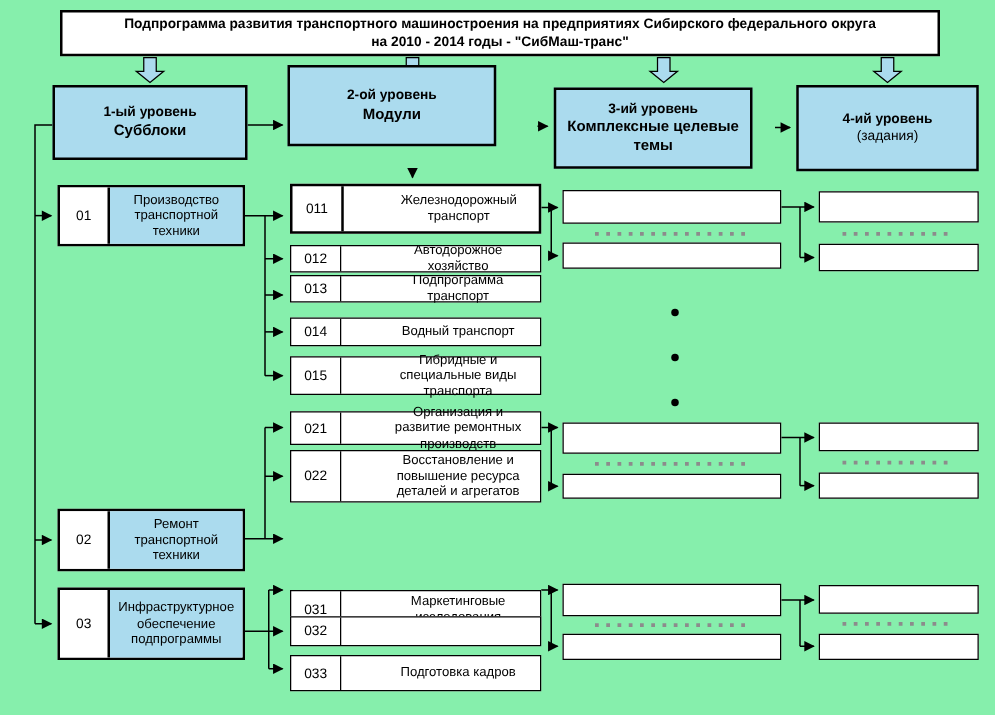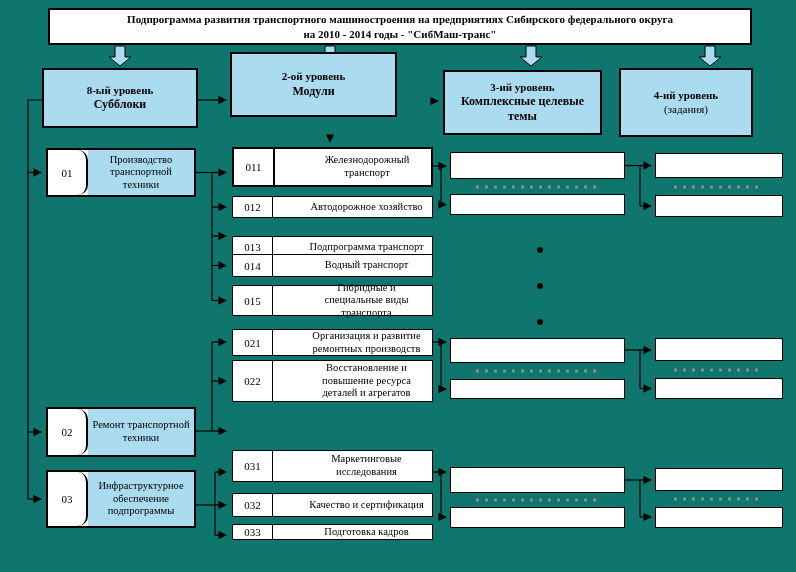--- a/index.html
+++ b/index.html
@@ -1,19 +1,19 @@
 <!DOCTYPE html>
 <html style="--blue: #abdbee; --line: #000000; --dotted: #8c8c8c;"><head>
 <meta charset="utf-8">
 <style>
   :root { --blue:#abdbee; --line:#000; --dotted:#8c8c8c; }
   html,body { margin:0; padding:0; }
   #canvas {
-    position:relative; width:796px; height:572px; background:#0f766e;
-    font-family:Liberation Serif, serif; color:#000; overflow:hidden;
+    position:relative; width:796px; height:572px; background:#86efac;
+    font-family:Liberation Sans, sans-serif; color:#000; overflow:hidden;
   }
   #wires { position:absolute; left:0; top:0; width:796px; height:572px; }
   .abs { position:absolute; box-sizing:border-box; }
 
   .titlebox {
     left:48px; top:8px; width:704px; height:37px;
     border:2px solid #000; background:#fff;
     display:flex; flex-direction:column; justify-content:center; align-items:center;
     font-weight:bold; font-size:11px; line-height:1.3; text-align:center;
   }
@@ -25,21 +25,21 @@
   }
   .hname  { font-size:11px; font-weight:bold; }
   .hlabel { font-size:12px; font-weight:bold; }
   .hnote  { font-size:11px; font-weight:normal; }
 
   .srow {
     left:46px; width:150px; border:2px solid #000; background:#fff; display:flex;
   }
   .srow .code {
     width:38px; flex:0 0 38px; border-right:2px solid #000; background:#fff;
-    display:flex; align-items:center; justify-content:center; font-size:11px;border-radius:10px;
+    display:flex; align-items:center; justify-content:center; font-size:11px;
   }
   .srow .lbl {
     flex:1; background:var(--blue);
     display:flex; align-items:center; justify-content:center;
     text-align:center; font-size:10.5px; line-height:1.2; padding:18px 4px;
   }
 
   .mrow {
     left:232px; width:201px; border:1px solid #000; background:#fff; display:flex;
   }
@@ -144,32 +144,32 @@
       <circle cx="540" cy="322" r="3"></circle>
     </g>
   </svg>
 
   <div class="abs titlebox">
     <div>Подпрограмма развития транспортного машиностроения на предприятиях Сибирского федерального округа</div>
     <div>на 2010 - 2014 годы - "СибМаш-транс"</div>
   </div>
 
   <div class="abs hdr" style="left:42px;top:68px;width:156px;height:60px">
-    <div class="hname">8-ый уровень</div>
+    <div class="hname">1-ый уровень</div>
     <div class="hlabel">Субблоки</div>
   </div>
   <div class="abs hdr" style="left:230px;top:52px;width:167px;height:65px">
     <div class="hname">2-ой уровень</div>
     <div class="hlabel">Модули</div>
   </div>
   <div class="abs hdr" style="left:443px;top:70px;width:159px;height:65px">
     <div class="hname">3-ий уровень</div>
     <div class="hlabel">Комплексные целевые темы</div>
   </div>
-  <div class="abs hdr" style="left:619px;top:68px;width:134px;height:69px">
+  <div class="abs hdr" style="left:637px;top:68px;width:146px;height:69px">
     <div class="hname">4-ий уровень</div>
     <div class="hnote">(задания)</div>
   </div>
 
   <div class="abs srow" style="top:148px;height:49px">
     <div class="code">01</div>
     <div class="lbl">Производство транспортной техники</div>
   </div>
   <div class="abs srow" style="top:407px;height:50px">
     <div class="code">02</div>
@@ -181,49 +181,48 @@
   </div>
 
   <div class="abs mrow bold" style="top:147px;height:40px">
     <div class="code">011</div>
     <div class="lbl">Железнодорожный транспорт</div>
   </div>
   <div class="abs mrow" style="top:196px;height:22px">
     <div class="code">012</div>
     <div class="lbl">Автодорожное хозяйство</div>
   </div>
-  <div class="abs mrow" style="top:236px;height:22px">
+  <div class="abs mrow" style="top:220px;height:22px">
     <div class="code">013</div>
     <div class="lbl">Подпрограмма транспорт</div>
   </div>
   <div class="abs mrow" style="top:254px;height:23px">
     <div class="code">014</div>
     <div class="lbl">Водный транспорт</div>
   </div>
   <div class="abs mrow" style="top:285px;height:31px">
     <div class="code">015</div>
     <div class="lbl">Гибридные и специальные виды транспорта</div>
   </div>
   <div class="abs mrow" style="top:329px;height:27px">
     <div class="code">021</div>
     <div class="lbl">Организация и развитие ремонтных производств</div>
   </div>
   <div class="abs mrow" style="top:360px;height:42px">
     <div class="code">022</div>
     <div class="lbl">Восстановление и повышение ресурса деталей и агрегатов</div>
   </div>
-  <div class="abs mrow" style="top:450px;height:32px">
+  <div class="abs mrow" style="top:472px;height:32px">
     <div class="code">031</div>
     <div class="lbl">Маркетинговые исследования</div>
   </div>
   <div class="abs mrow" style="top:493px;height:24px">
     <div class="code">032</div>
-    <div class="lbl">Качество и сертификация</div>
-  </div>
-  <div class="abs mrow" style="top:524px;height:16px">
+  </div>
+  <div class="abs mrow" style="top:524px;height:29px">
     <div class="code">033</div>
     <div class="lbl">Подготовка кадров</div>
   </div>
 
   <div class="abs ebox" style="left:450px;top:152px;width:175px;height:27px"></div>
   <div class="abs ebox" style="left:450px;top:194px;width:175px;height:21px"></div>
   <div class="abs ebox" style="left:450px;top:338px;width:175px;height:25px"></div>
   <div class="abs ebox" style="left:450px;top:379px;width:175px;height:20px"></div>
   <div class="abs ebox" style="left:450px;top:467px;width:175px;height:26px"></div>
   <div class="abs ebox" style="left:450px;top:507px;width:175px;height:21px"></div>

